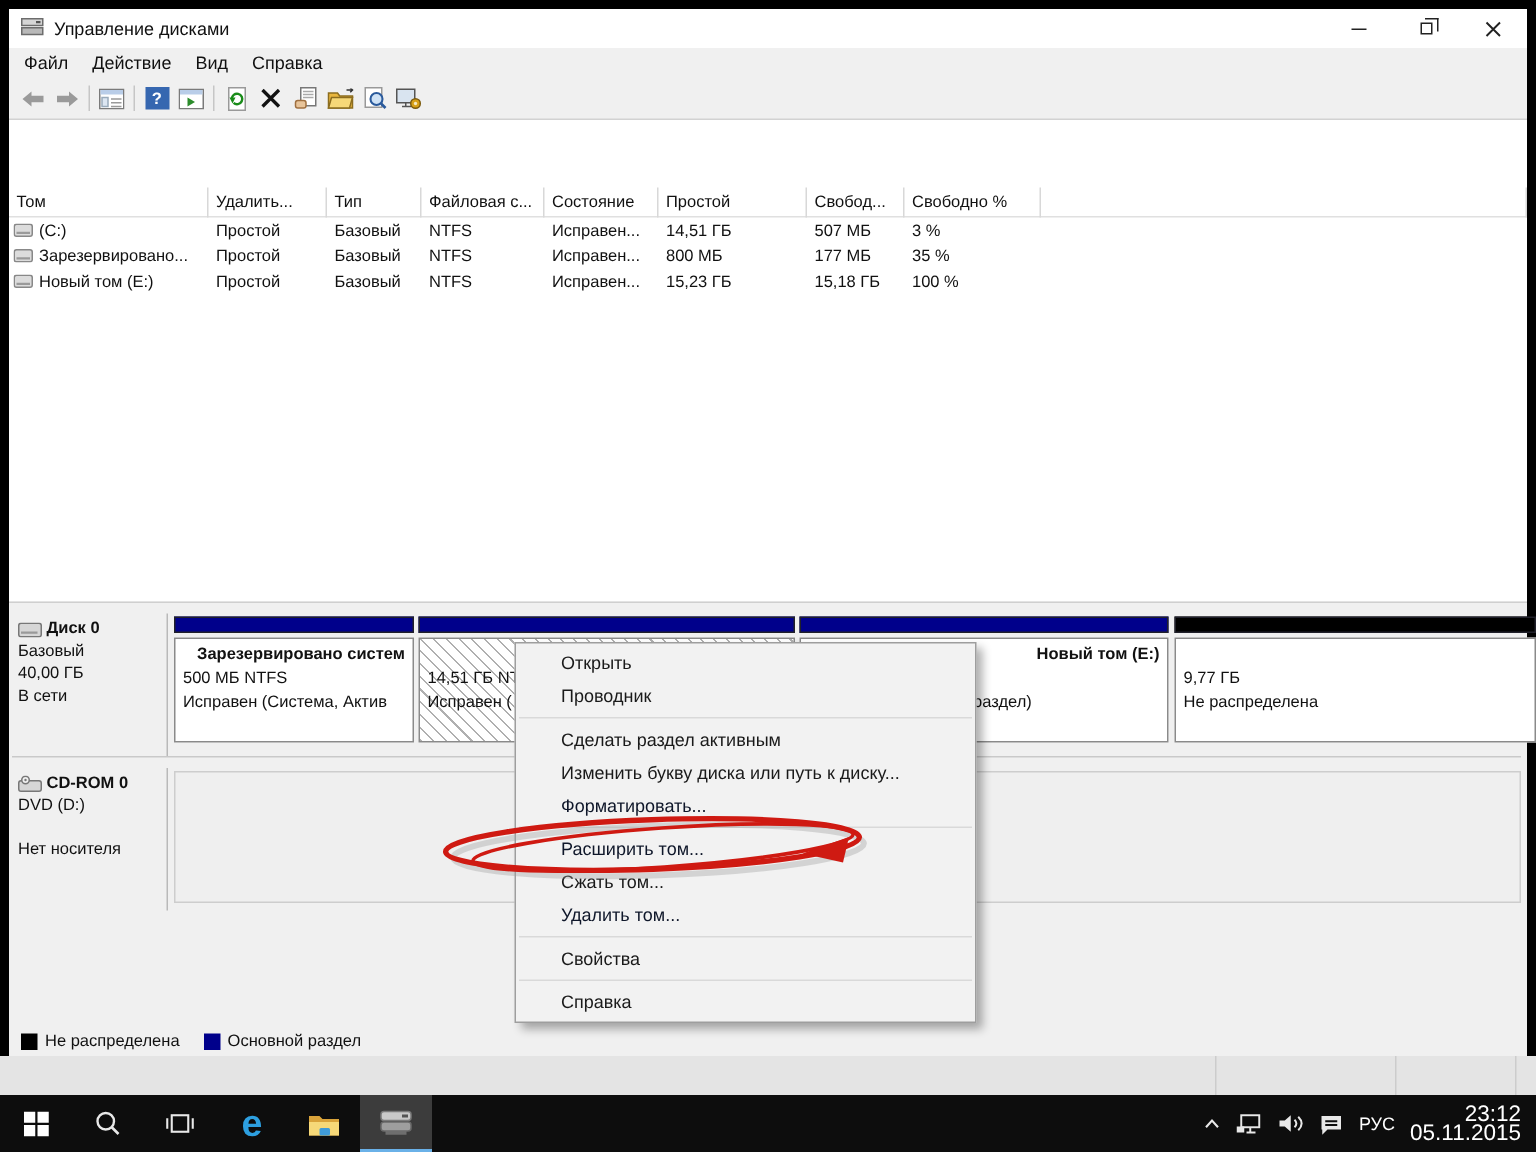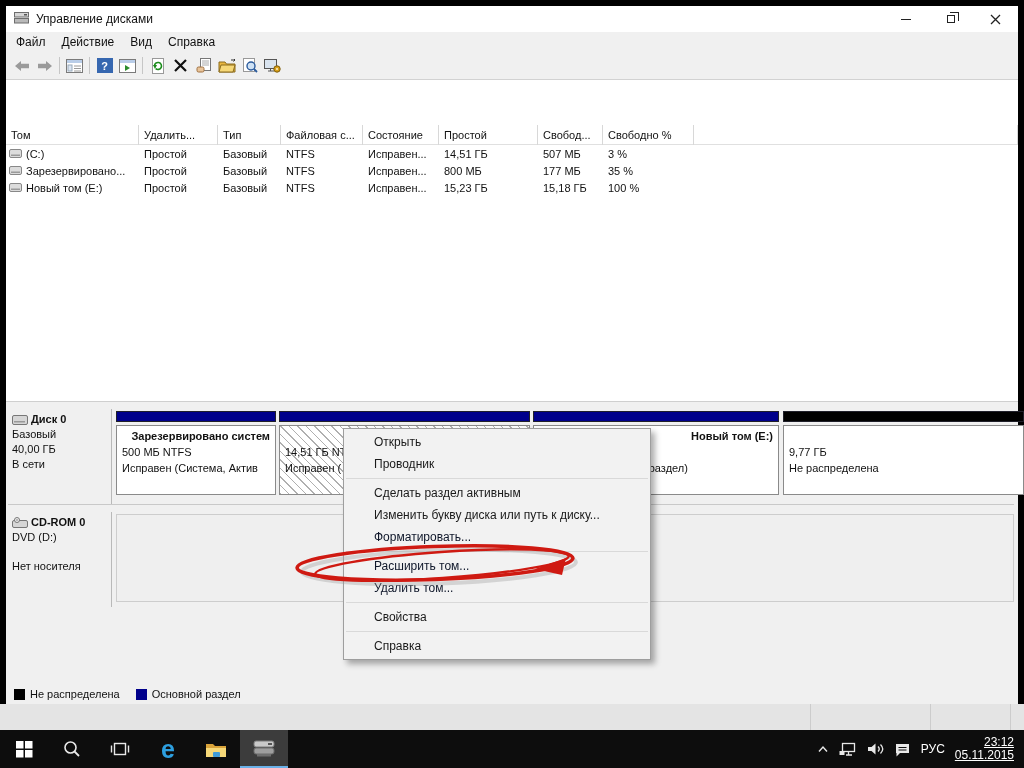--- a/index.html
+++ b/index.html
@@ -88,21 +88,21 @@
 
   
   .taskbar { position:absolute; left:0; top:730px; width:1024px; height:38px;
              background:#0d0d0d; z-index:80; display:flex; align-items:stretch; color:#eee; }
   .tkbtn { width:48px; display:flex; align-items:center; justify-content:center; }
   .tkbtn.active { background:#3c3c3c; border-bottom:2px solid #6ab1e8; }
   .edge-e { font-size:25px; font-weight:bold; color:#2d9fe0; line-height:1; }
   .tray { position:absolute; right:0; top:0; height:38px; display:flex;
           align-items:center; gap:10px; padding-right:10px; }
   .lang { font-size:12px; color:#fff; }
-  .clock { text-align:right; font-size:12px; line-height:13px; color:#fff;text-decoration:underline; }
+  .clock { text-align:right; font-size:15px; line-height:13px; color:#fff; }
 </style>
 </head>
 <body>
 
 <div class="screen">
 
   <div class="app">
 
     <div class="titlebar">
       <span class="ticon">
@@ -360,20 +360,21 @@
 
   <div class="cmenu">
     <div class="mi">Открыть</div>
     <div class="mi">Проводник</div>
     <div class="msep"></div>
     <div class="mi">Сделать раздел активным</div>
     <div class="mi">Изменить букву диска или путь к диску...</div>
     <div class="mi dis">Форматировать...</div>
     <div class="msep"></div>
     <div class="mi dis">Расширить том...</div>
+    <div class="mi">Сжать том...</div>
     <div class="mi dis">Удалить том...</div>
     <div class="msep"></div>
     <div class="mi">Свойства</div>
     <div class="msep"></div>
     <div class="mi">Справка</div>
   </div>
 
   <svg class="annot" width="292" height="60" viewBox="0 0 292 60">
     <g fill="none" stroke-linecap="round">
       <ellipse cx="148" cy="31" rx="137" ry="16.5" stroke="#9a9a9a" stroke-width="4" opacity="0.35" transform="rotate(-2 148 31)"></ellipse>

